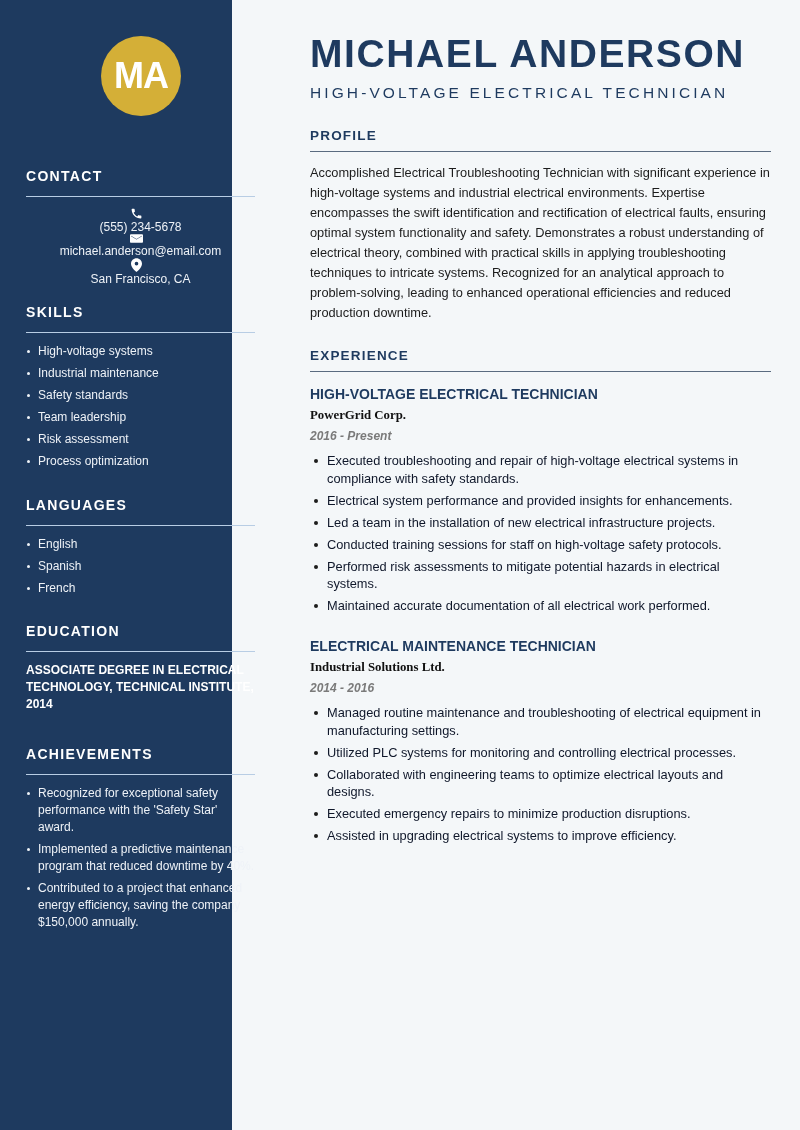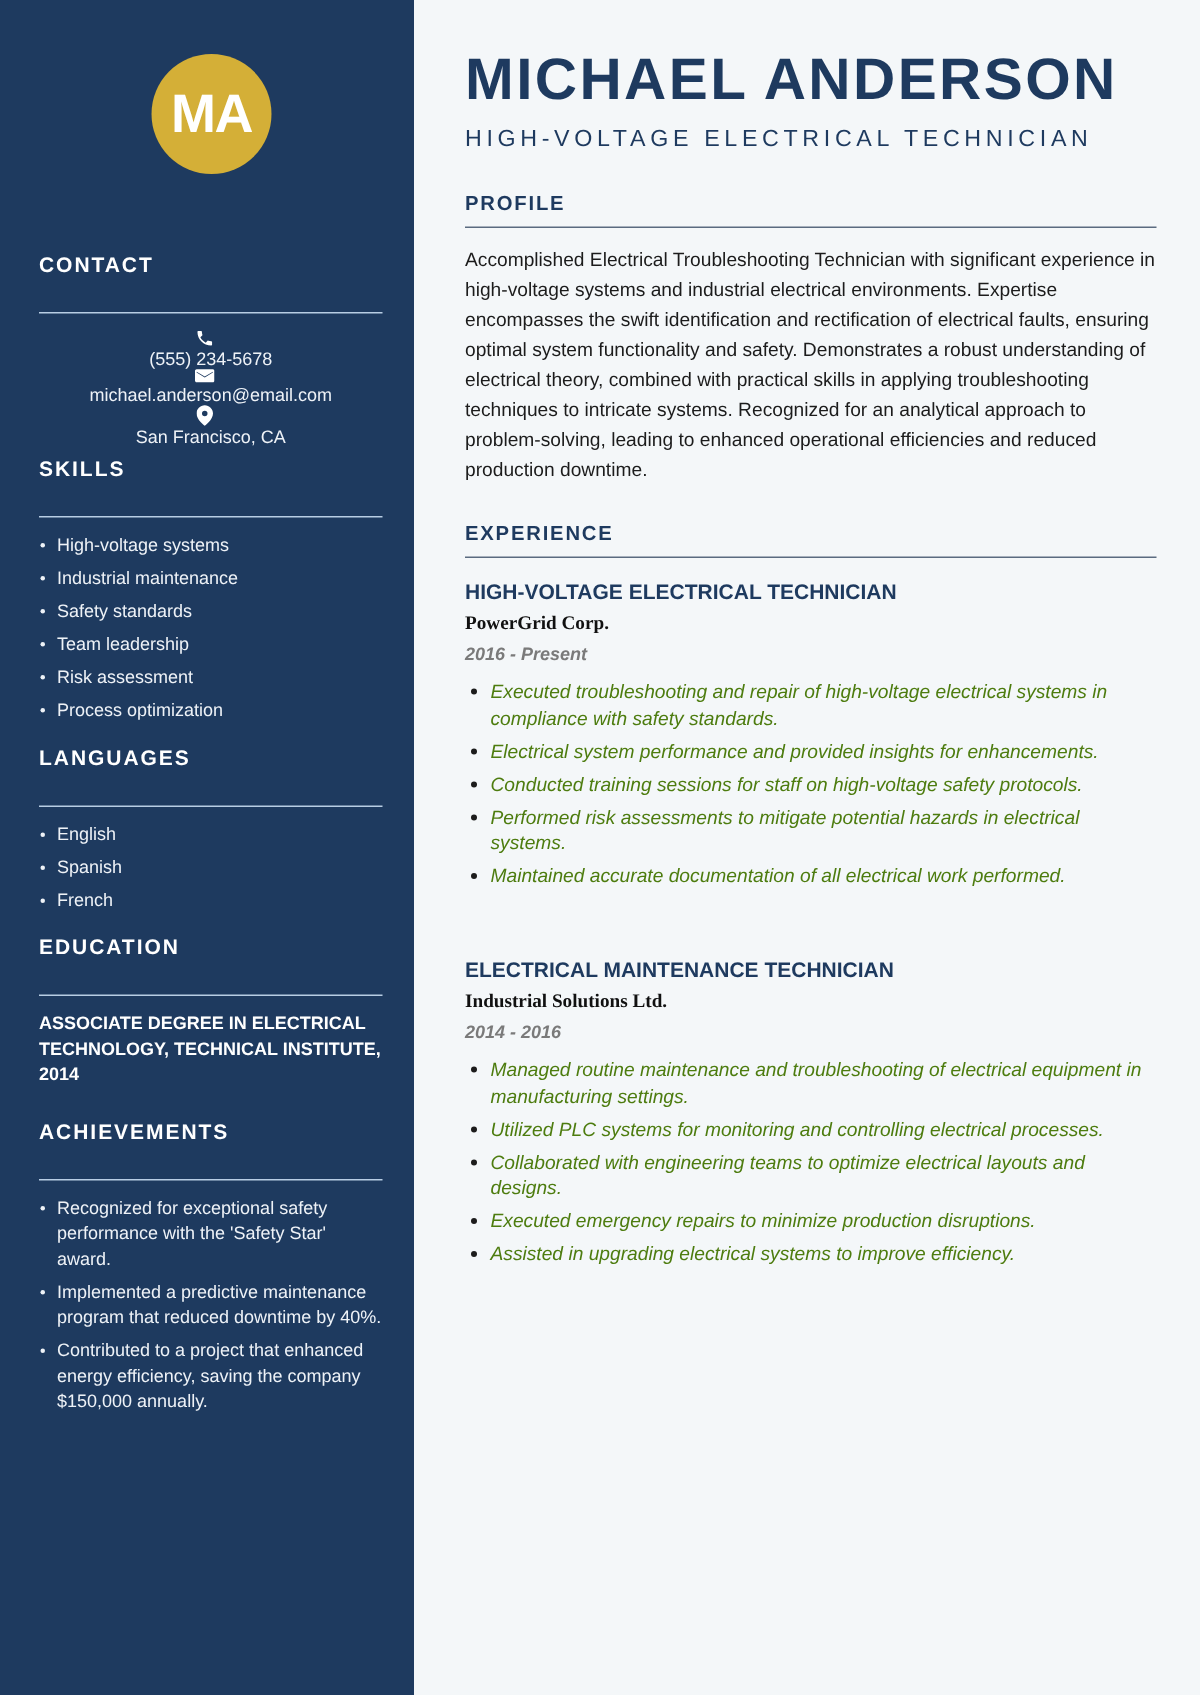--- a/index.html
+++ b/index.html
@@ -5,37 +5,37 @@
   * { box-sizing: border-box; margin: 0; padding: 0; }
   html, body { width: 800px; height: 1130px; }
   body {
     font-family: "Liberation Sans", sans-serif;
     background: #f4f7f9;
     position: relative;
     overflow: hidden;
   }
   .sidebar {
     position: absolute; left: 0; top: 0;
-    width: 276px; height: 1130px;
+    width: 232px; height: 1130px;
     background: #1e3a5f;
     color: #ffffff;
     padding: 0 26px;
   }
   .avatar {
     position: absolute; left: 101px; top: 36px;
     width: 80px; height: 80px; border-radius: 50%;
     background: #d4af37;
     color: #fff; font-weight: bold; font-size: 36px;
     display: flex; align-items: center; justify-content: center;
     letter-spacing: -1px;
   }
   .side-section { position: absolute; left: 26px; width: 229px; }
   .side-title {
     font-size: 14px; font-weight: bold; letter-spacing: 1.3px;
-    padding-bottom: 24px;
+    padding-bottom: 12px;
     border-bottom: 1.5px solid #b8cde4;
     margin-bottom: 10px;
   }
   .contact-row {
     display: flex; align-items: center;
     font-size: 12px; height: 25.5px; color: #eef2f7; flex-direction: column;
   }
   .contact-row .ic {
     width: 14px; height: 14px; margin-right: 8px;
     display: inline-flex; align-items: center; justify-content: center;
@@ -74,22 +74,22 @@
     font-size: 12.8px; line-height: 20px; color: #1c1c1c;
   }
   .job { position: absolute; left: 0; width: 461px; }
   .job-title {
     font-size: 14px; font-weight: bold; color: #1e3a5f; margin-bottom: 6px;
   }
   .job-company { font-size: 12.8px; font-weight: bold; color: #111; margin-bottom: 6px; font-family: Liberation Serif, serif; }
   .job-dates { font-size: 12px; font-style: italic; color: #7a7a7a; margin-bottom: 9px; font-weight: bold; }
   .job-list { list-style: none; }
   .job-list li {
-    position: relative; font-size: 12.8px; line-height: 17.5px; color: #4d7c0f;
-    padding-left: 17px; margin-bottom: 4.5px; font-style: italic;
+    position: relative; font-size: 12.8px; line-height: 17.5px; color: #0f172a;
+    padding-left: 17px; margin-bottom: 4.5px;
   }
   .job-list li::before {
     content: ""; position: absolute; left: 4px; top: 7px;
     width: 4px; height: 4px; background: #1c1c1c; border-radius: 50%;
   }
 </style>
 </head>
 <body>
 
 <div class="sidebar">
@@ -168,20 +168,21 @@
 
   <div class="sec-title" style="top:348px;">EXPERIENCE</div>
 
   <div class="job" style="top:386px;">
     <div class="job-title">HIGH-VOLTAGE ELECTRICAL TECHNICIAN</div>
     <div class="job-company">PowerGrid Corp.</div>
     <div class="job-dates">2016 - Present</div>
     <ul class="job-list">
       <li>Executed troubleshooting and repair of high-voltage electrical systems in compliance with safety standards.</li>
       <li>Electrical system performance and provided insights for enhancements.</li>
+      <li>Led a team in the installation of new electrical infrastructure projects.</li>
       <li>Conducted training sessions for staff on high-voltage safety protocols.</li>
       <li>Performed risk assessments to mitigate potential hazards in electrical systems.</li>
       <li>Maintained accurate documentation of all electrical work performed.</li>
     </ul>
   </div>
 
   <div class="job" style="top:638px;">
     <div class="job-title">ELECTRICAL MAINTENANCE TECHNICIAN</div>
     <div class="job-company">Industrial Solutions Ltd.</div>
     <div class="job-dates">2014 - 2016</div>

